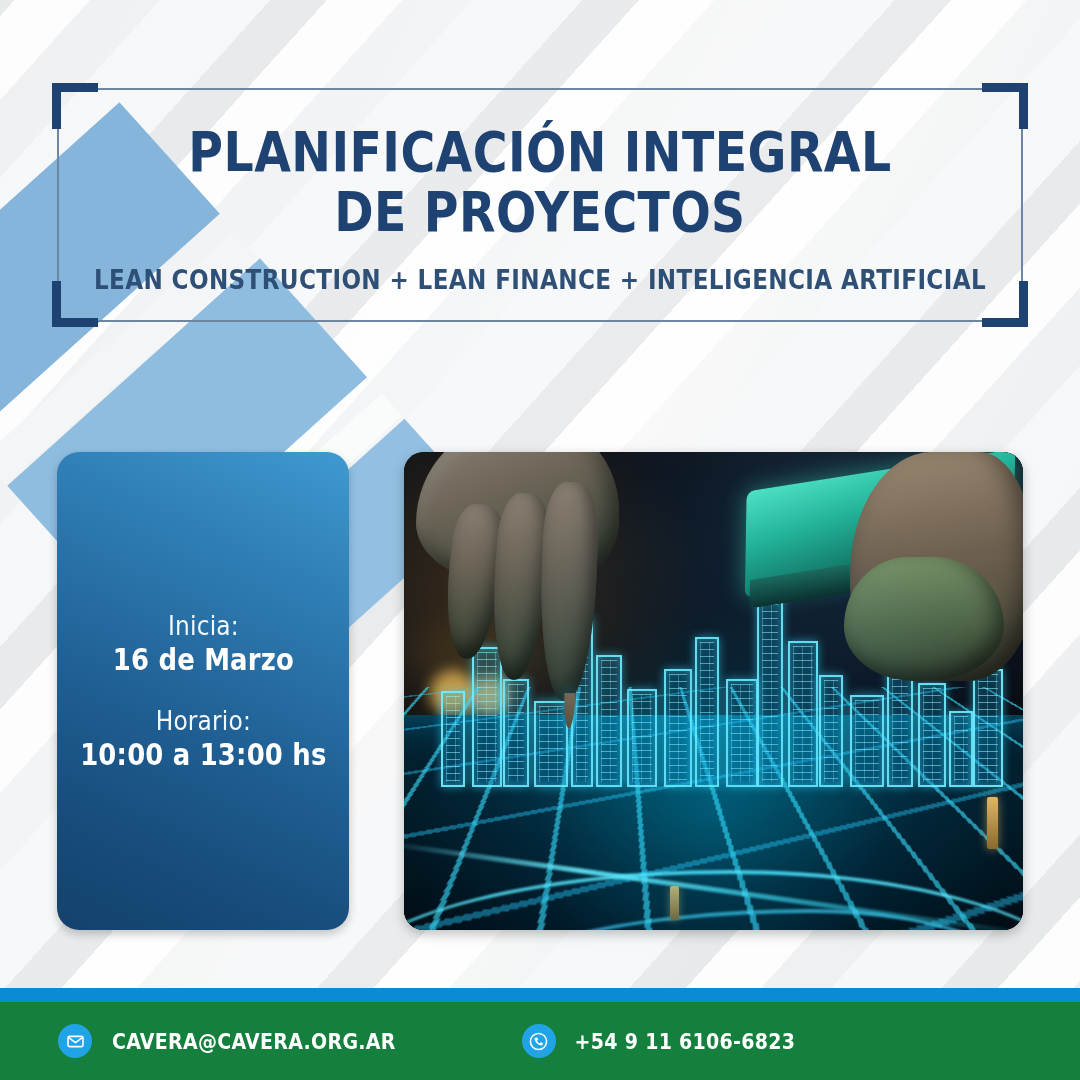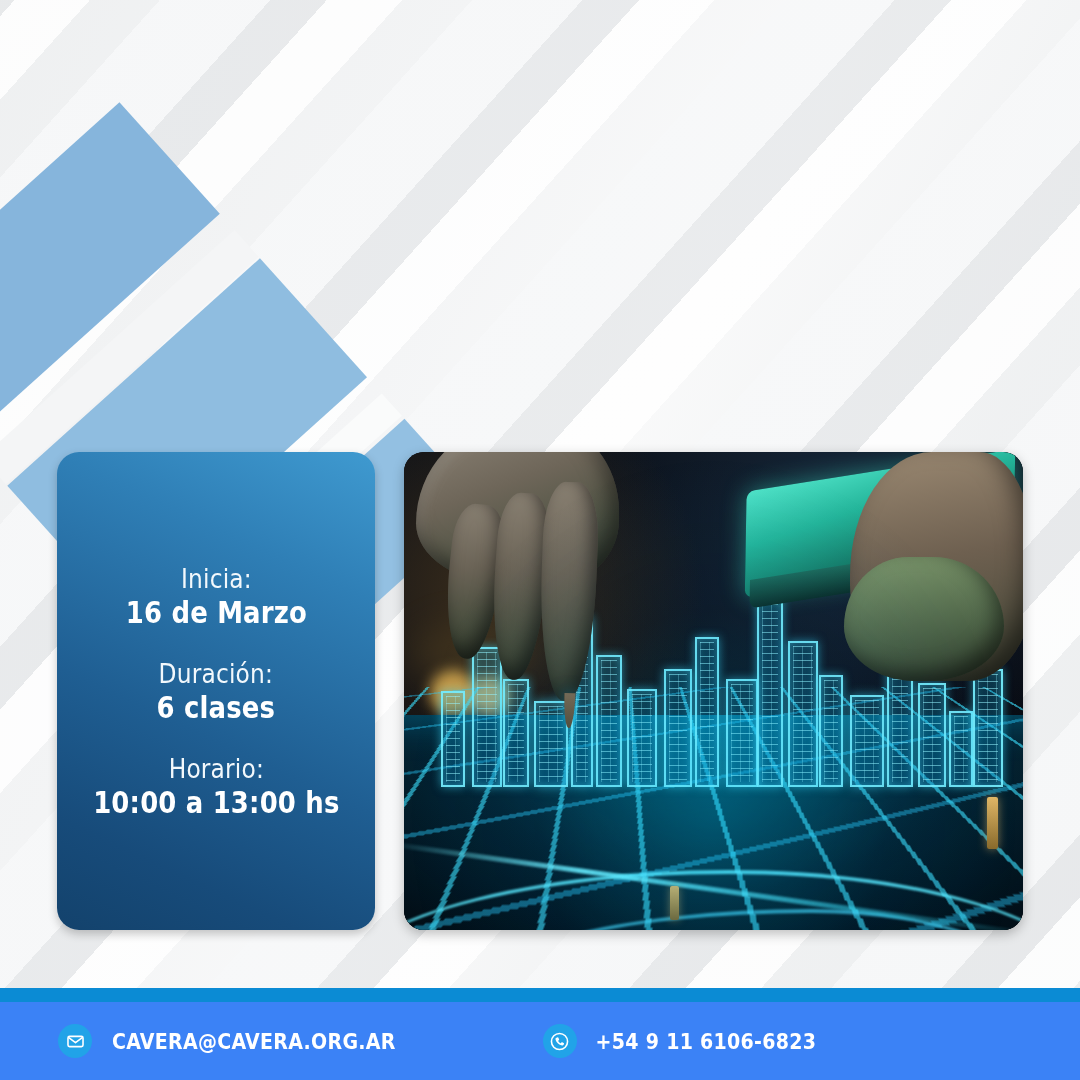--- a/index.html
+++ b/index.html
@@ -143,21 +143,21 @@
     letter-spacing:.3px;
     transform:scaleX(.95);
     white-space:nowrap;
   }
   .prof-text b { font-weight:700; }
 
   
   .info-panel {
     position:absolute;
     left:57px; top:452px;
-    width:318px; height:478px;
+    width:292px; height:478px;
     border-radius:22px;
     background:linear-gradient(205deg,#3f9ad0 0%,#2f7fb6 24%,#1f5e92 58%,#174b7a 82%,#13426c 100%);
     box-shadow:0 4px 10px rgba(0,0,0,.22);
     display:flex; flex-direction:column;
     align-items:center; justify-content:center;
     gap:26px;
     padding:18px 12px;
   }
   .info-item { text-align:center; }
   .info-label {
@@ -345,22 +345,22 @@
   .footer-stripe {
     position:absolute;
     left:0; bottom:78px;
     width:100%; height:14px;
     background:#0b8bd4;
   }
   .footer {
     position:absolute;
     left:0; bottom:0;
     width:100%; height:78px;
-    background:#3b82f6;
-    display:flex; align-items:center;gap:21px;
+    background:#15803d;
+    display:flex; align-items:center;
   }
   .contact {
     display:flex; align-items:center; gap:14px;
     color:#ffffff;
   }
   .contact.c-mail { margin-left:58px; }
   .contact.c-web  { margin-left:150px; }
   .contact.c-tel  { margin-left:120px; }
   .cicon {
     width:34px; height:34px; border-radius:50%;
@@ -387,30 +387,42 @@
   <div class="bg-sheen"></div>
 
   <div class="blue-bands">
     <div class="band b1"></div>
     <div class="band b2"></div>
     <div class="band b3"></div>
     <div class="band b4"></div>
     <div class="band b5"></div>
   </div>
 
+  <div class="title-frame">
+    <div class="frame-line top"></div>
+    <div class="frame-line bottom"></div>
+    <div class="frame-line left"></div>
+    <div class="frame-line right"></div>
+    <div class="corner tl"></div>
+    <div class="corner tr"></div>
+    <div class="corner bl"></div>
+    <div class="corner br"></div>
+
+    <div class="title-block">
+      <span class="title-l1">PLANIFICACIÓN INTEGRAL</span>
+      <span class="title-l2">DE PROYECTOS</span>
+      <span class="subtitle">LEAN CONSTRUCTION + LEAN FINANCE + INTELIGENCIA ARTIFICIAL</span>
+    </div>
+  </div>
 
 
   <div class="info-panel">
     <div class="info-item">
       <span class="info-label">Inicia:</span>
       <span class="info-value">16 de Marzo</span>
-    </div>
-    <div class="info-item">
-      <span class="info-label">Duración:</span>
-      <span class="info-value">6 clases</span>
     </div>
     <div class="info-item">
       <span class="info-label">Horario:</span>
       <span class="info-value">10:00 a 13:00 hs</span>
     </div>
   </div>
 
   <div class="hero">
     <div class="hero-scene">
       <div class="room"></div>

